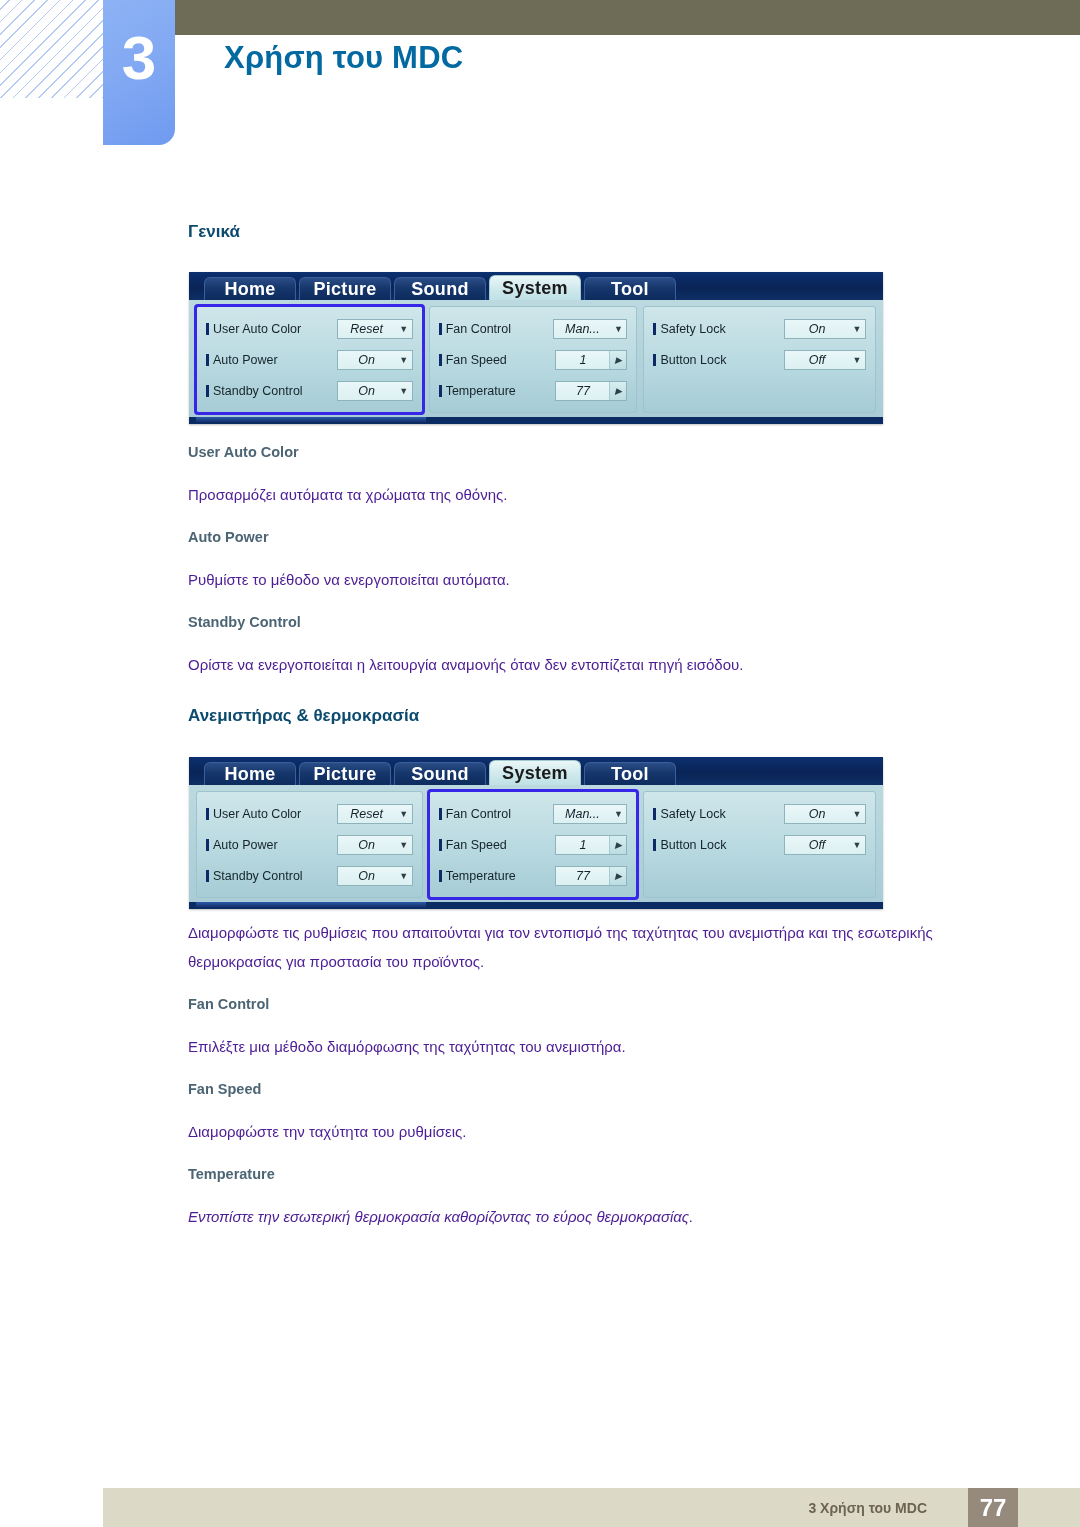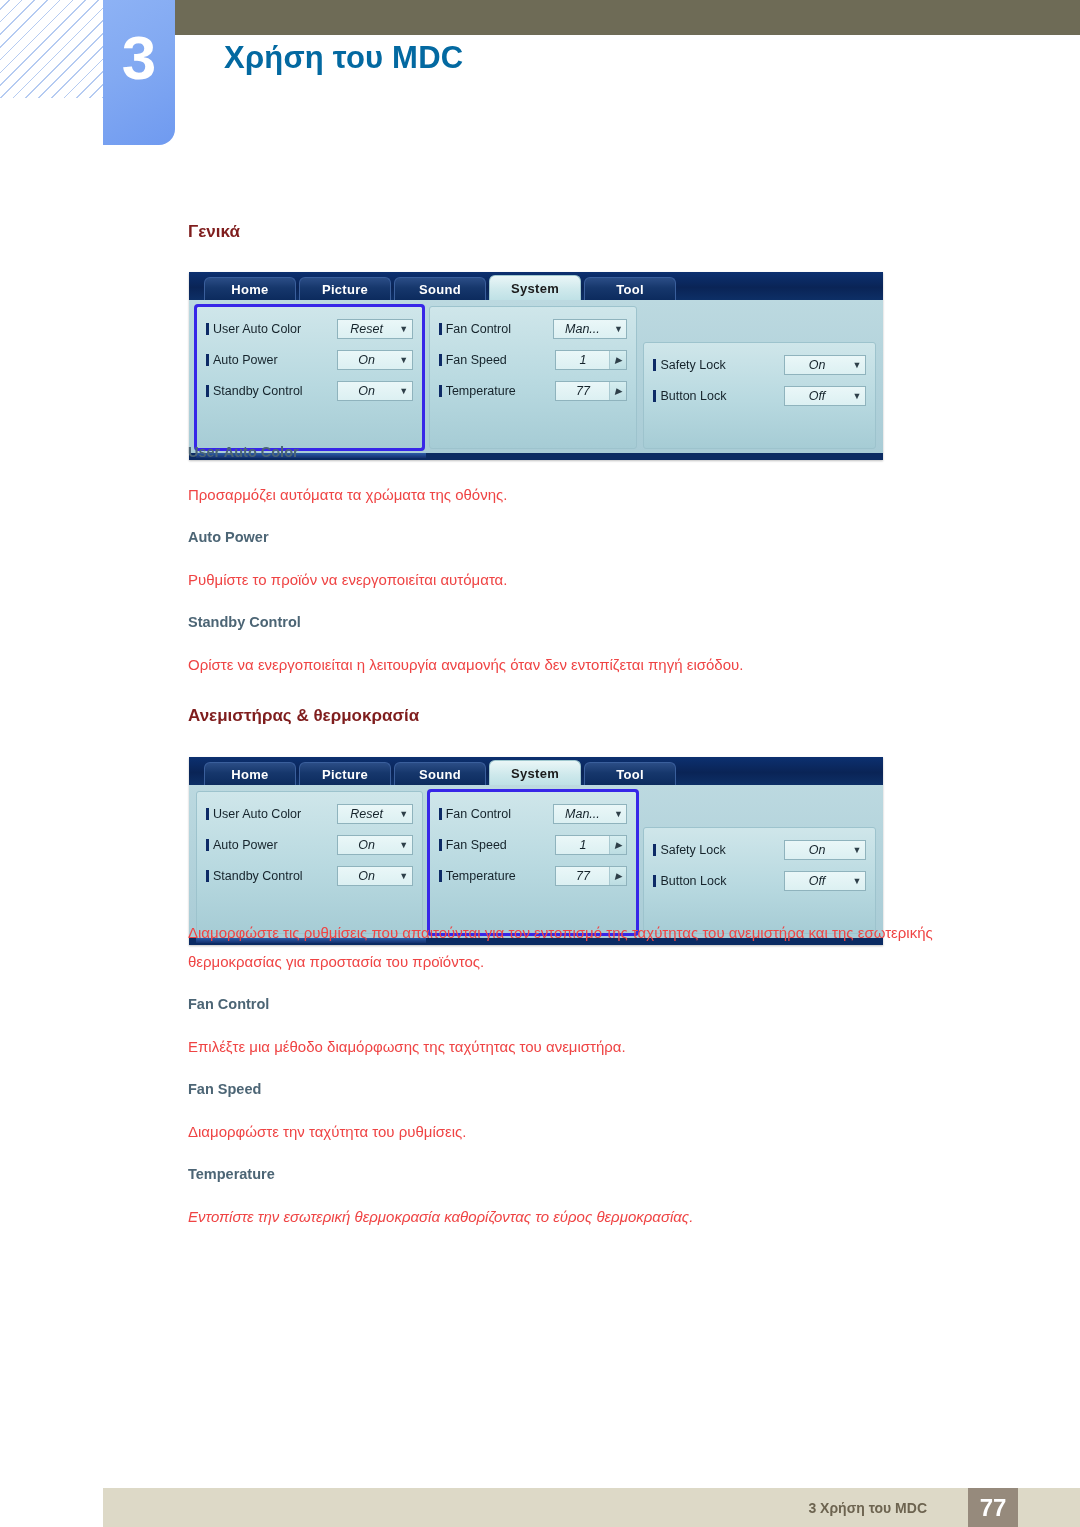--- a/index.html
+++ b/index.html
@@ -52,34 +52,34 @@
     font-size: 31px;
     font-weight: bold;
     color: #0369a1;
     letter-spacing: 0.2px;
   }
   .sec-title {
     position: absolute;
     left: 188px;
     font-size: 17px;
     font-weight: bold;
-    color: #7f1d1d;
+    color: #0c4a6e;
   }
   .sub-head {
     position: absolute;
     left: 188px;
     font-size: 14.5px;
     font-weight: bold;
     color: #4c6575;
   }
   .para {
     position: absolute;
     left: 188px;
     font-size: 15px;
-    color: #ef4444;
+    color: #4c1d95;
     line-height: 29px;
     width: 830px;
   }
 
   
   .mdc {
     position: absolute;
     left: 189px;
     width: 694px;
     background: #0b2b63;
@@ -95,21 +95,21 @@
     gap: 3px;
   }
   .tab {
     width: 92px;
     height: 23px;
     border-top-left-radius: 6px;
     border-top-right-radius: 6px;
     background: linear-gradient(180deg, #27477f 0%, #143568 40%, #0d2category 100%);
     background: linear-gradient(180deg, #2b4d86 0%, #16376c 45%, #0c2b5e 100%);
     color: #ffffff;
-    font-size: 13px;
+    font-size: 18px;
     font-weight: bold;
     text-align: center;
     line-height: 23px;
     letter-spacing: 0.3px;
     border: 1px solid #3a5f9c;
     border-bottom: none;
     box-sizing: border-box;
   }
   .tab.active {
     background: linear-gradient(180deg, #eaf6f7 0%, #cfe9ec 55%, #bfe1e6 100%);
@@ -129,21 +129,21 @@
   .panel {
     position: relative;
     box-sizing: border-box;
     background: linear-gradient(180deg, #cfe6ea 0%, #b8d9e0 55%, #a6ccd5 100%);
     border: 1px solid #9dc3cd;
     border-radius: 3px;
     padding: 8px 9px;
   }
   .panel.p1 { width: 228px; }
   .panel.p2 { width: 210px; }
-  .panel.p3 { width: 234px; margin-top: 36px; }
+  .panel.p3 { width: 234px; }
   .panel.hl {
     outline: 3px solid #3726e8;
     outline-offset: -1px;
     border-color: #3726e8;
     border-radius: 2px;
   }
   .row {
     display: flex;
     align-items: center;
     height: 27px;
@@ -337,21 +337,21 @@
   </div>
   <div class="mdc-foot">
     <div class="strip"></div>
   </div>
 </div>
 
 <div class="sub-head" style="top:444px;">User Auto Color</div>
 <div class="para" style="top:480px;">Προσαρμόζει αυτόματα τα χρώματα της οθόνης.</div>
 
 <div class="sub-head" style="top:529px;">Auto Power</div>
-<div class="para" style="top:565px;">Ρυθμίστε το προϊόν να ενεργοποιείται αυτόματα.</div>
+<div class="para" style="top:565px;">Ρυθμίστε το μέθοδο να ενεργοποιείται αυτόματα.</div>
 
 <div class="sub-head" style="top:614px;">Standby Control</div>
 <div class="para" style="top:650px;">Ορίστε να ενεργοποιείται η λειτουργία αναμονής όταν δεν εντοπίζεται πηγή εισόδου.</div>
 
 <div class="sec-title" style="top:706px;">Ανεμιστήρας &amp; θερμοκρασία</div>
 
 <div class="mdc" style="top:757px;">
   <div class="mdc-tabstrip">
     <div class="tab">Home</div>
     <div class="tab">Picture</div>

